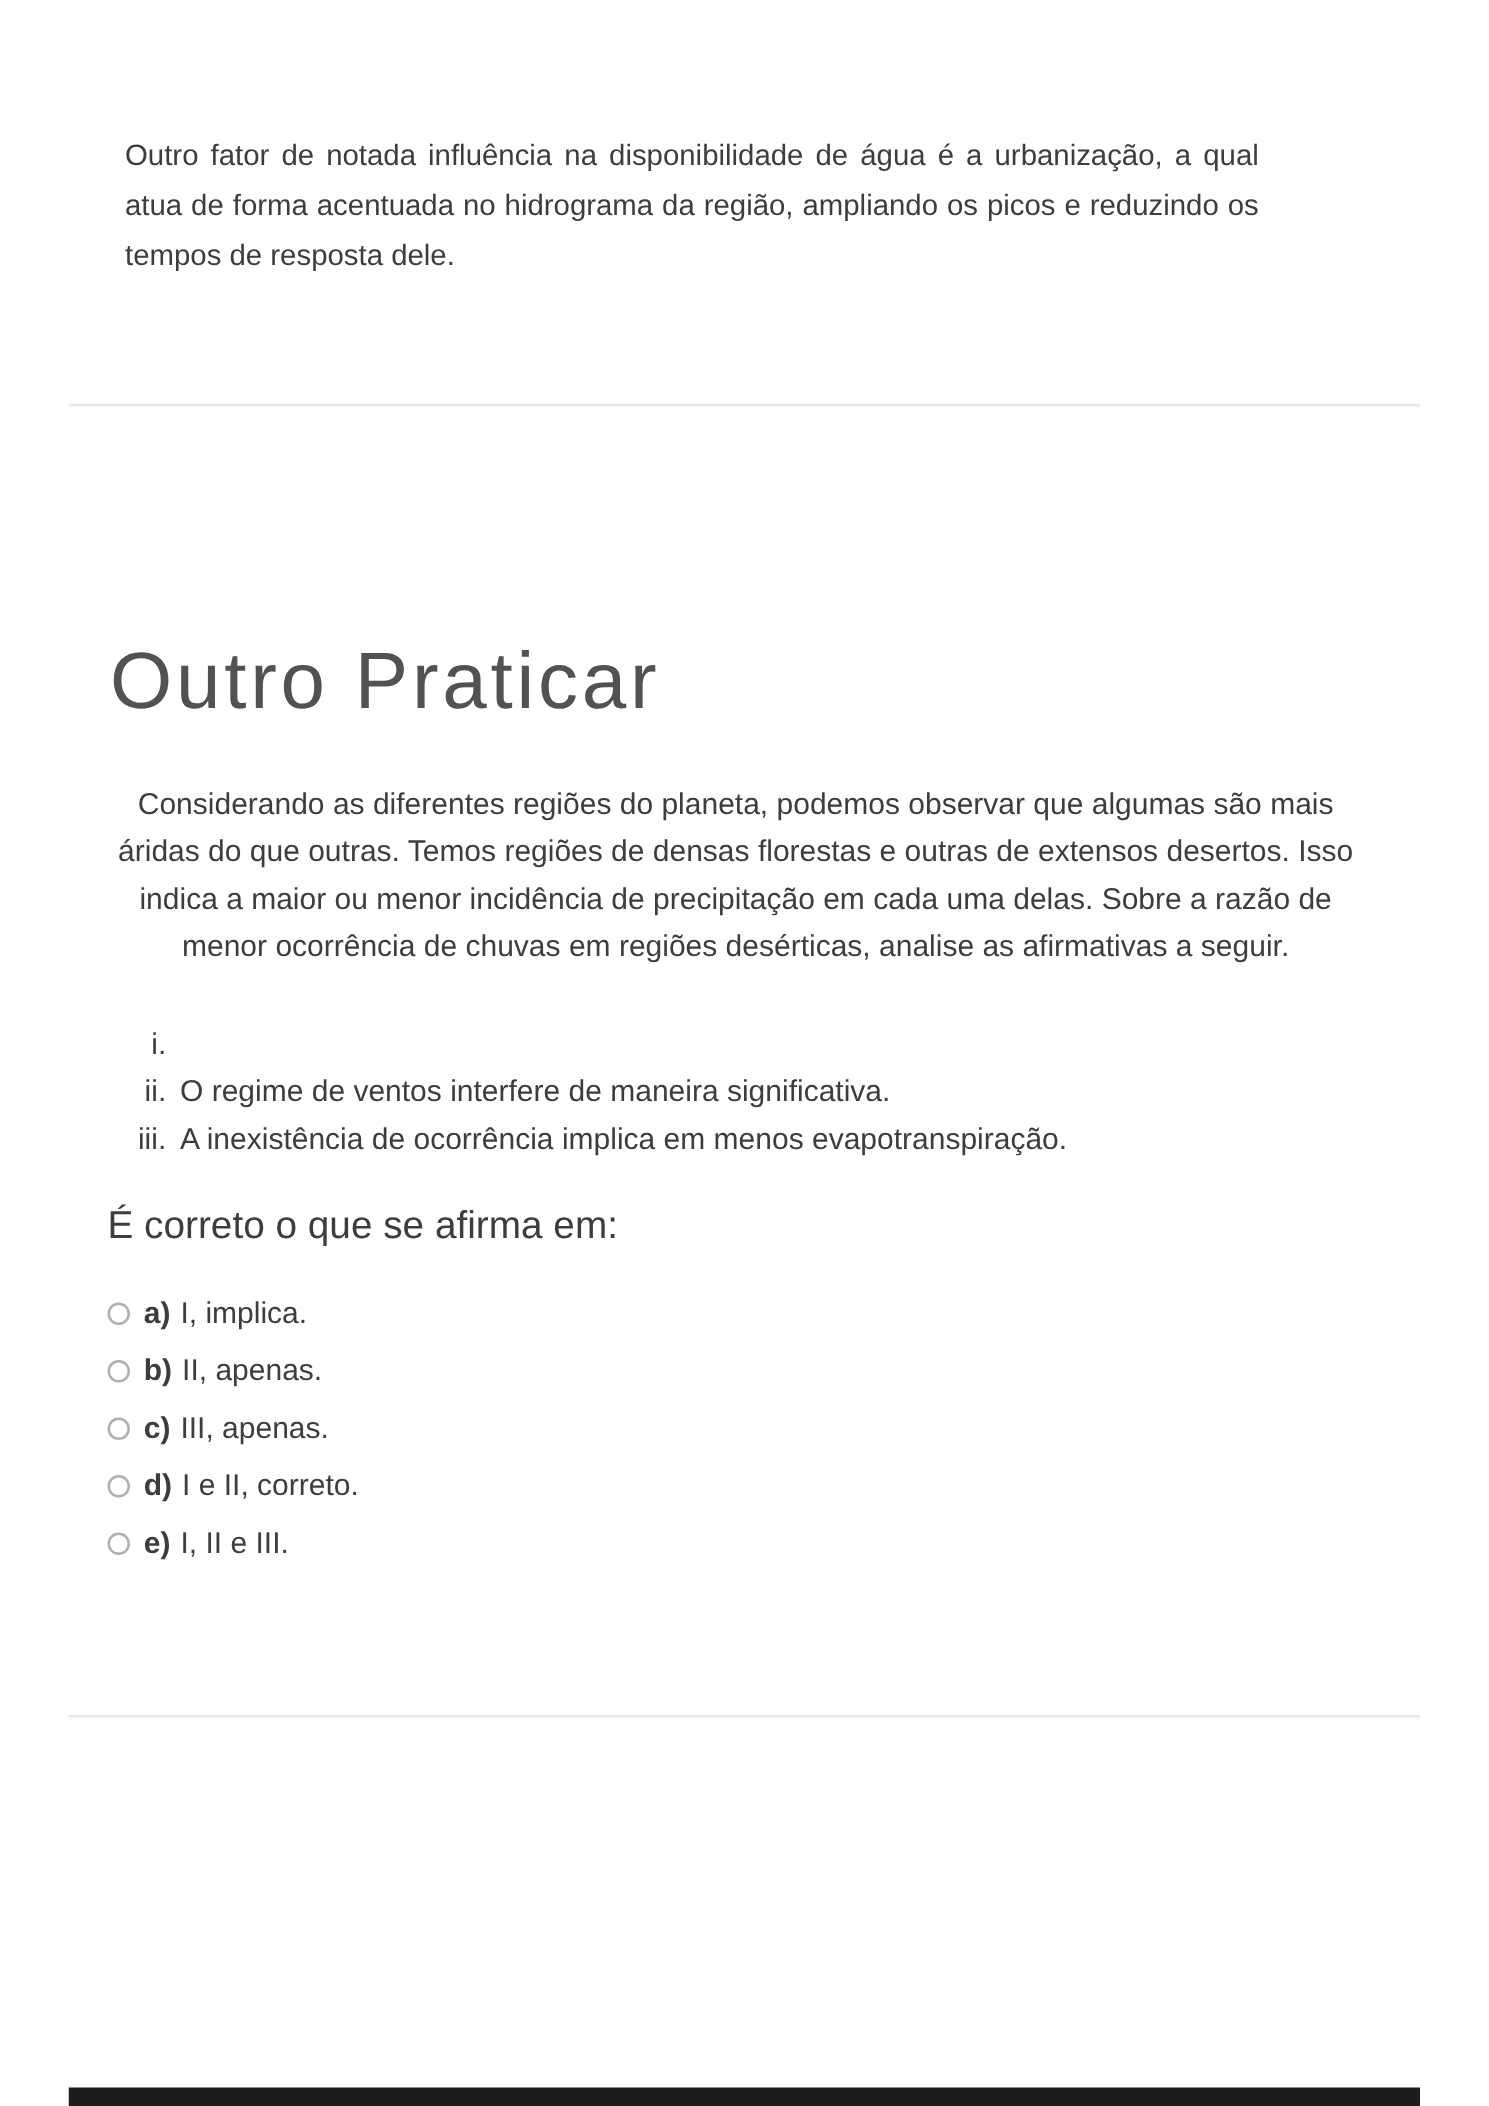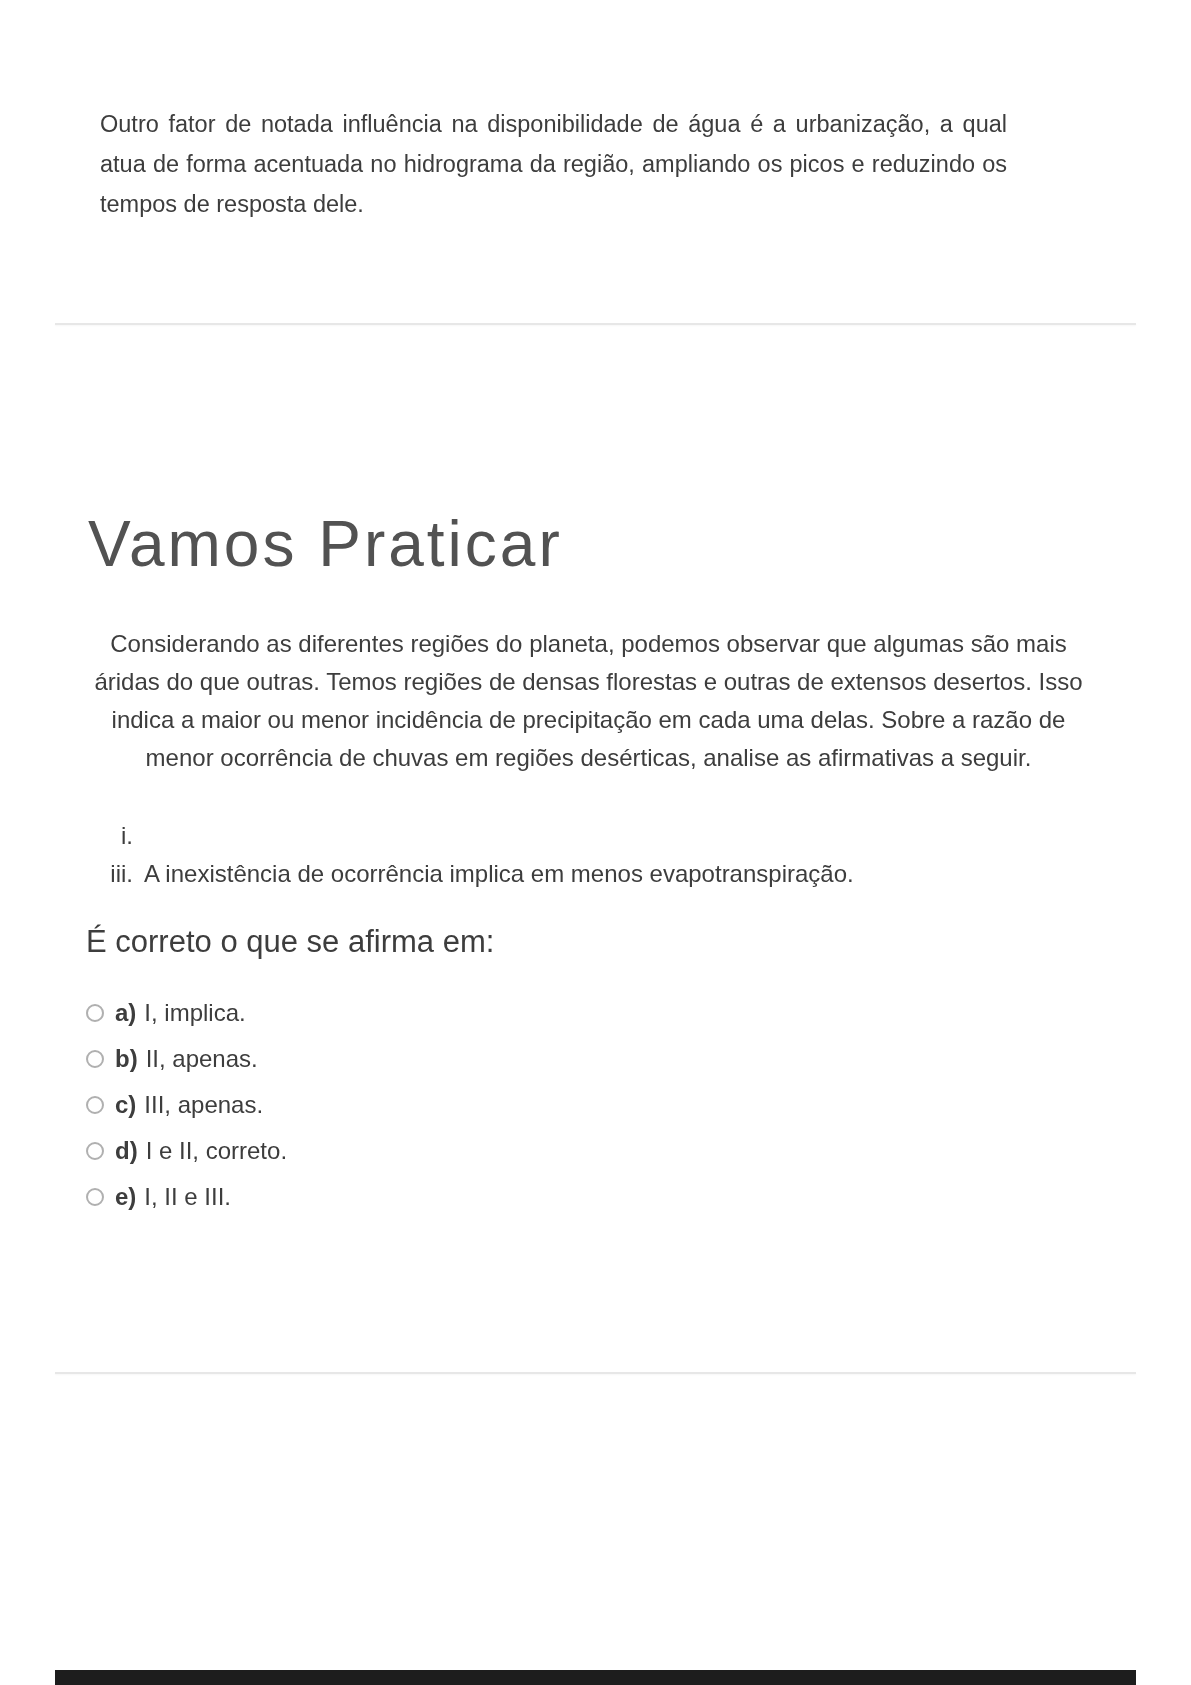--- a/index.html
+++ b/index.html
@@ -148,28 +148,32 @@
 
   <section class="intro">
     <p>Outro fator de notada influência na disponibilidade de água é a urbanização, a qual atua de forma acentuada no hidrograma da região, ampliando os picos e reduzindo os tempos de resposta dele.</p>
   </section>
 
   <hr class="divider top">
 
   <section class="practice">
 
     <div class="title-wrap">
-      <h1 class="title">Vamos Praticar</h1>
+      <h1 class="title">Outro Praticar</h1>
     </div>
 
     <p class="question">Considerando as diferentes regiões do planeta, podemos observar que algumas são mais áridas do que outras. Temos regiões de densas florestas e outras de extensos desertos. Isso indica a maior ou menor incidência de precipitação em cada uma delas. Sobre a razão de menor ocorrência de chuvas em regiões desérticas, analise as afirmativas a seguir.</p>
 
     <ol class="statements">
       <li class="statement">
         <span class="marker">i.</span>
+      </li>
+      <li class="statement">
+        <span class="marker">ii.</span>
+        <span class="stext">O regime de ventos interfere de maneira significativa.</span>
       </li>
       <li class="statement">
         <span class="marker">iii.</span>
         <span class="stext">A inexistência de ocorrência implica em menos evapotranspiração.</span>
       </li>
     </ol>
 
     <p class="prompt">É correto o que se afirma em:</p>
 
     <div class="options">

